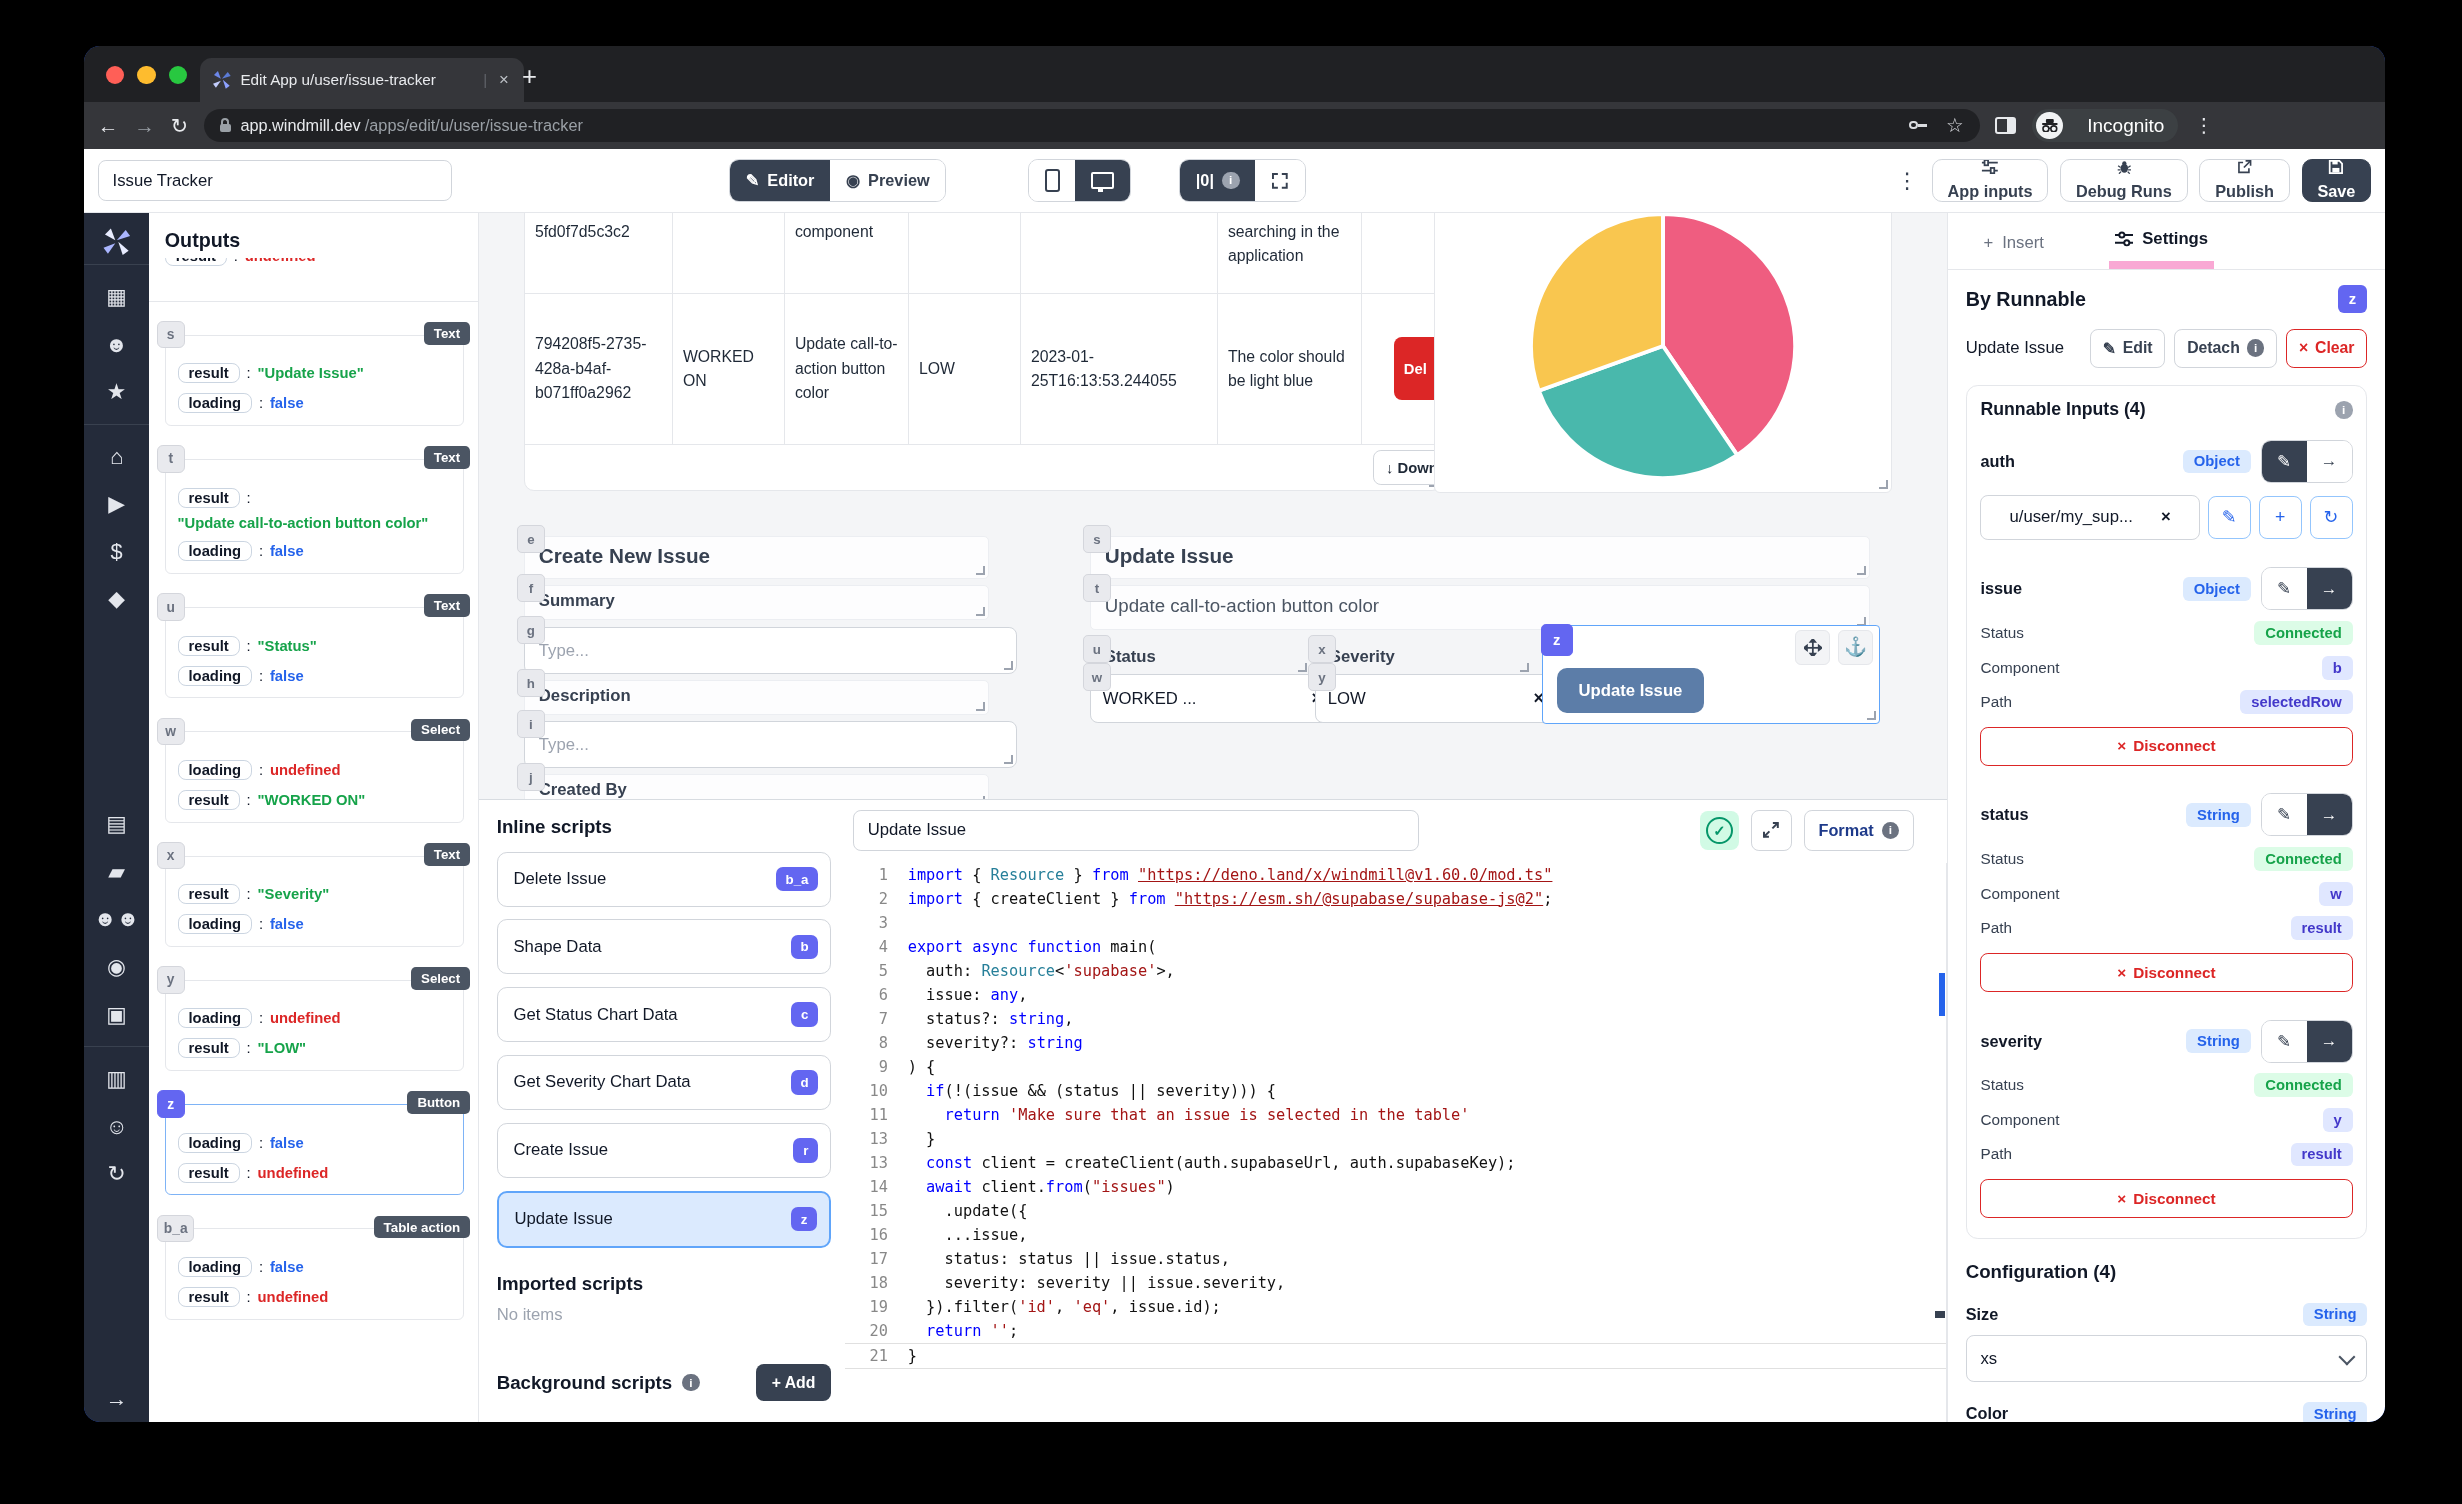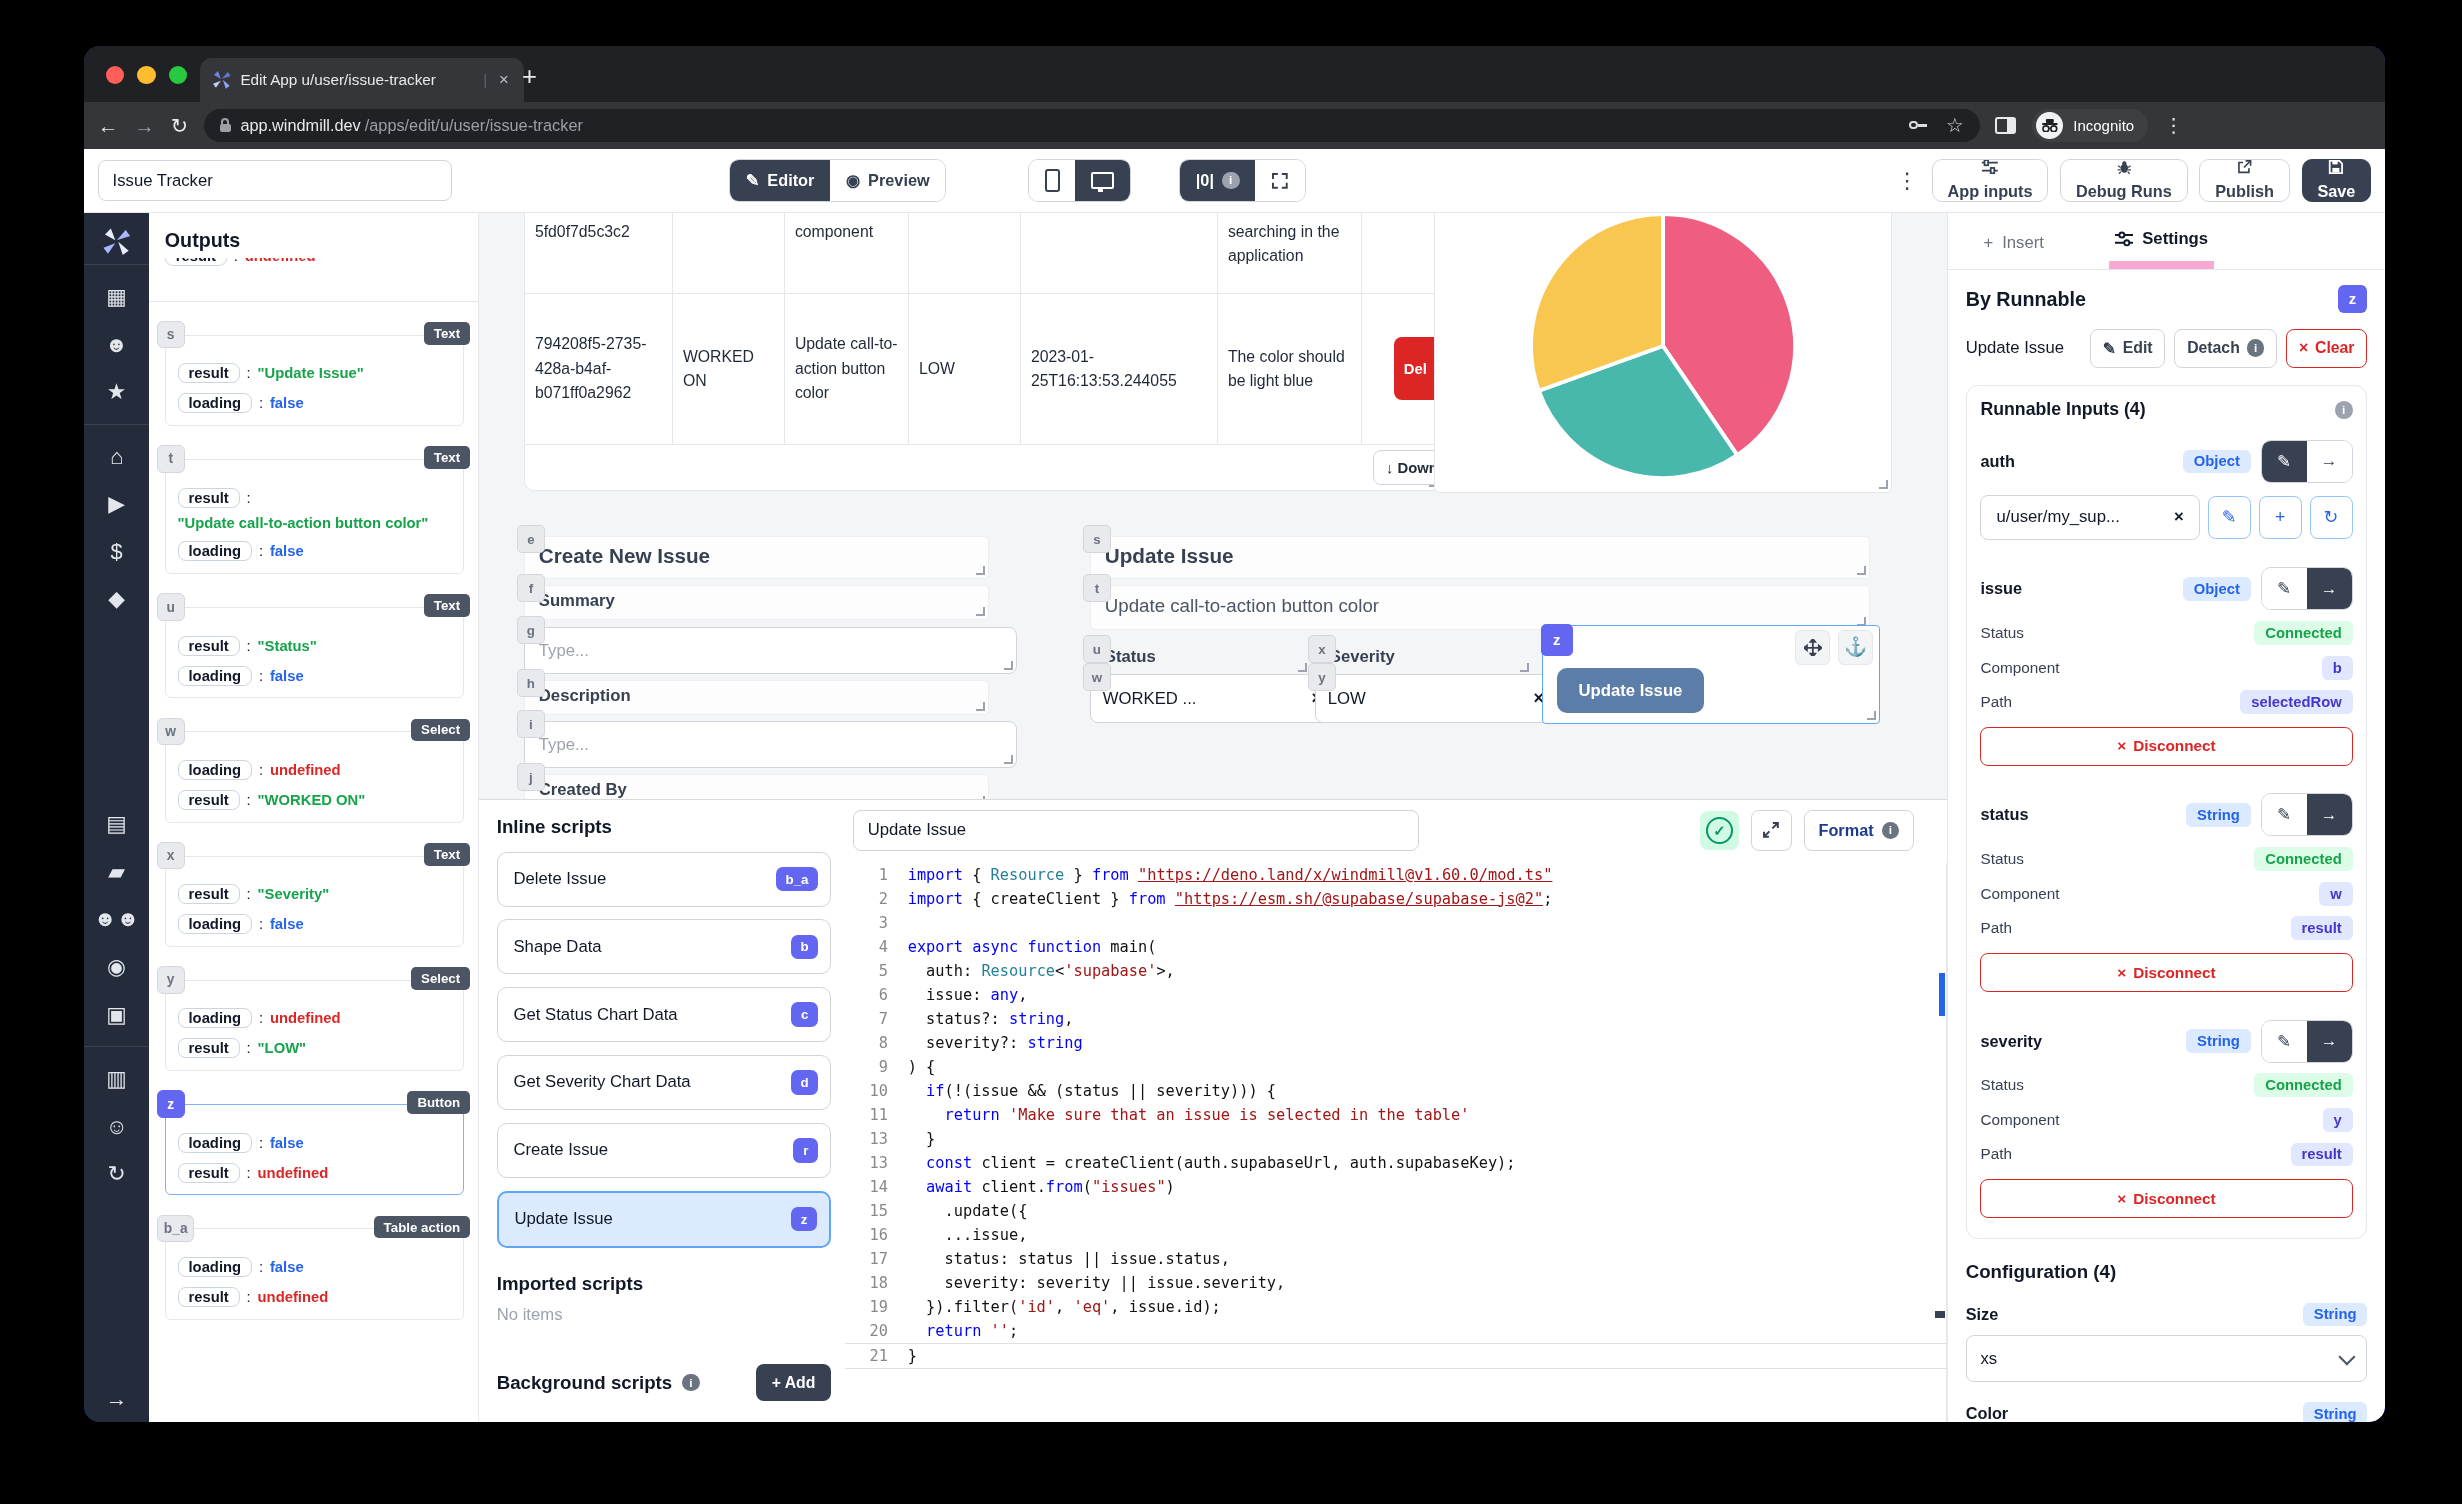--- a/index.html
+++ b/index.html
@@ -22,21 +22,21 @@
   .lock{width:10.8px;height:8.9px;background:#9aa0a6;border-radius:2px;position:relative;margin-top:4.9px;}
   .lock:before{content:"";position:absolute;left:1.5px;top:-5.9px;width:7.9px;height:6.9px;border:2px solid #9aa0a6;border-bottom:none;border-radius:4.9px 4.9px 0 0;box-sizing:border-box;}
   .urlpath{color:#9aa0a6}
   .pillicons{margin-left:auto;display:flex;gap:17.7px;align-items:center;}
   .keyic{position:relative;width:19.7px;height:9.9px;}
   .keyic:before{content:"";position:absolute;left:0;top:0;width:8.9px;height:8.9px;border:2.5px solid #dadce0;border-radius:50%;box-sizing:border-box;}
   .keyic:after{content:"";position:absolute;left:8.9px;top:3px;width:9.9px;height:3px;background:#dadce0;}
   .starik{color:#dadce0;font-size:19.7px}
   .sideic{width:20.7px;height:16.7px;border:2.5px solid #e8eaed;border-radius:3px;position:relative;box-sizing:border-box;}
   .sideic:after{content:"";position:absolute;right:0;top:0;bottom:0;width:6.9px;background:#e8eaed;}
-  .incog{height:33px;background:#3c4043;border-radius:16.7px;display:flex;align-items:center;gap:10px;padding:0 13.8px 0 3.9px;color:#fff;font-size:15px;}
+  .incog{height:33px;background:#3c4043;border-radius:16.7px;display:flex;align-items:center;gap:24px;padding:0 13.8px 0 3.9px;color:#fff;font-size:19px;}
   .spycirc{width:27.6px;height:27.6px;border-radius:50%;background:#f1f3f4;display:flex;align-items:center;justify-content:center;}
   .chromedots{color:#e8eaed;font-size:19.7px;}
   
   .appbar{height:63px;border-bottom:1px solid #e5e7eb;display:flex;align-items:center;padding:0 13.8px;position:relative;background:#fff;}
   .titleinput{width:325px;height:39px;border:1px solid #d1d5db;border-radius:7.9px;padding:0 13.8px;font-size:16.7px;color:#111827;display:flex;align-items:center;}
   .seg{position:absolute;display:flex;border:1px solid #d1d5db;border-radius:9.9px;overflow:hidden;height:41px;top:9.9px;}
   .seg>div{display:flex;align-items:center;gap:7.9px;padding:0 15.8px;font-size:16.3px;font-weight:600;color:#374151;background:#fff;}
   .seg>div.on{background:#374151;color:#fff;}
   .seg-editor{left:645px}
   .seg-device{left:944px}
@@ -143,21 +143,21 @@
   .ribox{border:1px solid #e5e7eb;border-radius:11.8px;margin-top:17.7px;padding:12.8px 13.8px 19.7px;}
   .riboxtitle{display:flex;align-items:center;font-size:17.7px;font-weight:700;color:#111827;}
   .riboxtitle .infocirc{margin-left:auto}
   .fieldrow{display:flex;align-items:center;margin-top:19.7px;gap:9.9px;}
   .fieldname{font-size:16.3px;font-weight:600;color:#111827;margin-right:auto;}
   .typebadge{background:#dbeafe;color:#2563eb;font-weight:700;font-size:14.8px;border-radius:5.9px;padding:3.9px 10.8px;}
   .segmini{display:flex;border:1px solid #d1d5db;border-radius:9.9px;overflow:hidden;height:41px;}
   .segmini>div{width:45px;display:flex;align-items:center;justify-content:center;font-size:16.7px;color:#374151;background:#fff;}
   .segmini>div.on{background:#374151;color:#fff;}
   .authrow{display:flex;align-items:center;margin-top:11.8px;gap:7.9px;}
-  .authinput{flex:1;height:43px;border:1px solid #d1d5db;border-radius:7.9px;display:flex;align-items:center;padding:0 15px;font-size:16.7px;color:#111827;justify-content:space-between;}
+  .authinput{flex:1;height:43px;border:1px solid #d1d5db;border-radius:7.9px;display:flex;align-items:center;padding:0 28px;font-size:16.7px;color:#111827;justify-content:space-between;}
   .bluebtn{width:43px;height:43px;border:1px solid #93c5fd;border-radius:7.9px;color:#2563eb;display:flex;align-items:center;justify-content:center;font-size:17.7px;box-sizing:border-box;background:#fff;}
   .kvrow{display:flex;align-items:center;margin-top:10.8px;font-size:15.3px;color:#374151;}
   .kvrow .k{margin-right:auto;}
   .greenbadge{background:#dcfce7;color:#16a34a;font-weight:700;font-size:14.8px;border-radius:5.9px;padding:3.9px 10.8px;}
   .indigobadge{background:#e0e7ff;color:#4338ca;font-weight:700;font-size:14.8px;border-radius:5.9px;padding:3.9px 10.8px;}
   .discbtn{margin-top:12.8px;height:37px;border:1.5px solid #dc2626;border-radius:7.9px;color:#dc2626;font-weight:700;font-size:15.3px;display:flex;align-items:center;justify-content:center;gap:6.9px;}
   .cfgtitle{font-size:18.7px;font-weight:700;color:#111827;margin-top:22px;}
   .cfgrow{display:flex;align-items:center;margin-top:19.7px;}
   .cfgrow .fieldname{margin-right:auto}
   .cfgsel{margin-top:8.9px;height:45px;border:1px solid #d1d5db;border-radius:7.9px;display:flex;align-items:center;justify-content:space-between;padding:0 13.8px;font-size:16.7px;color:#111827;background:#fff;}

